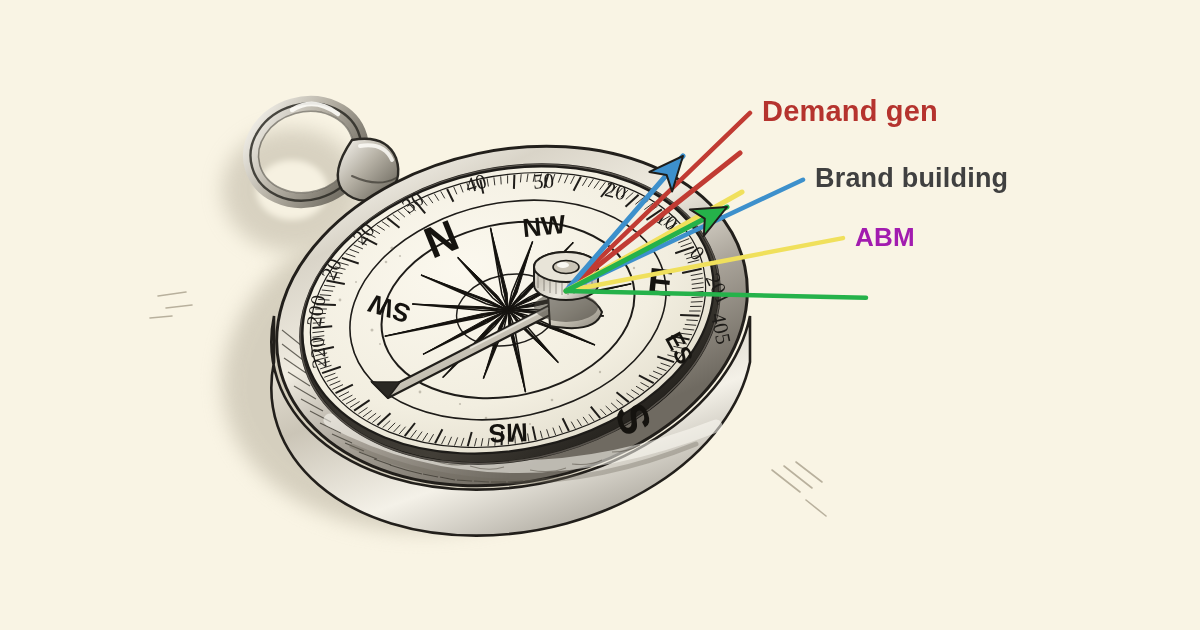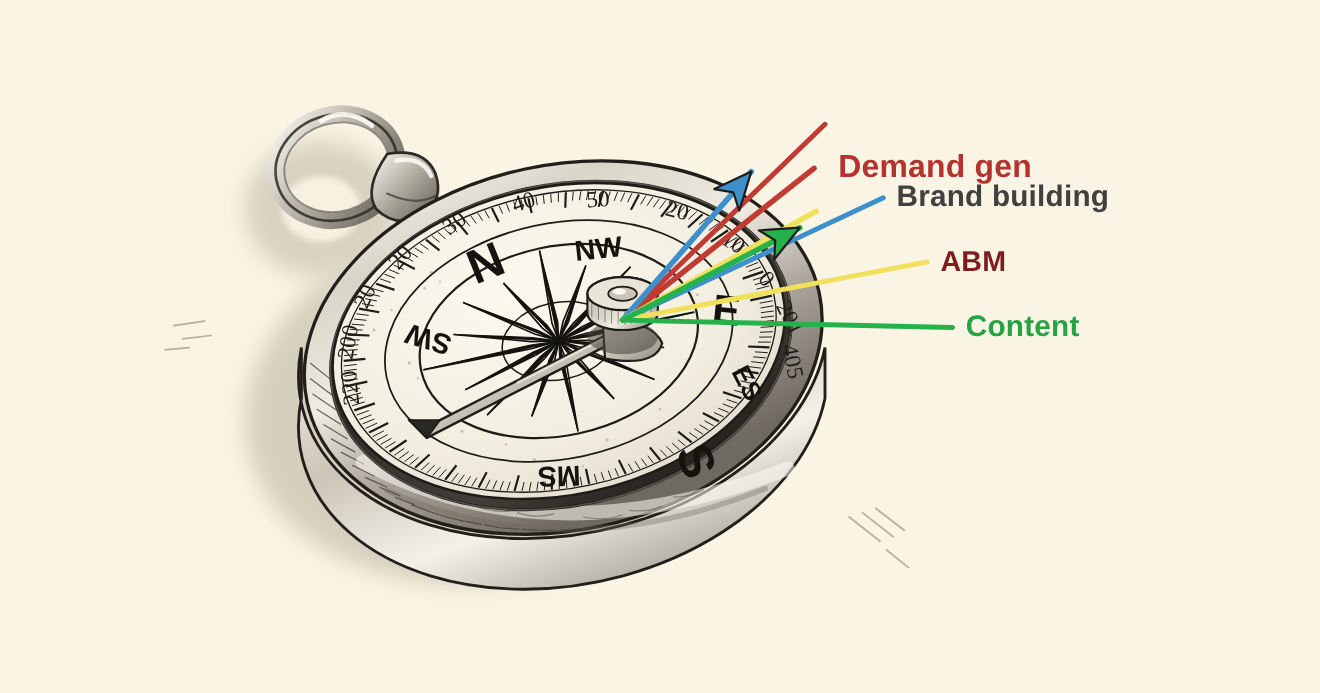--- a/index.html
+++ b/index.html
@@ -31,33 +31,32 @@
     white-space: nowrap;
     font-family: "Liberation Sans", sans-serif;
     font-weight: 600;
     letter-spacing: 0.2px;
   }
   #label-demand-gen {
     left: 762px;
     top: 95px;
     font-size: 29px;
     color: #b5332e;
-    margin-top: 41px;
   }
   #label-brand-building {
     left: 815px;
     top: 163px;
     font-size: 27px;
     color: #404040;
   }
   #label-abm {
     left: 855px;
     top: 222px;
     font-size: 26px;
-    color: #7f1d1d;
+    color: #a21caf;
   }
   #label-content {
     left: 878px;
     top: 281px;
     font-size: 27px;
     color: #27a345;
   }
 </style>
 </head>
 <body>
@@ -549,15 +548,14 @@
       </g>
 
   </svg>
 
   <div class="label-text" id="label-demand-gen">Demand gen</div>
 
   <div class="label-text" id="label-brand-building">Brand building</div>
 
   <div class="label-text" id="label-abm">ABM</div>
 
-  <div class="label-text" id="label-content">Content</div>
 
 </div>
 
 </body></html>

